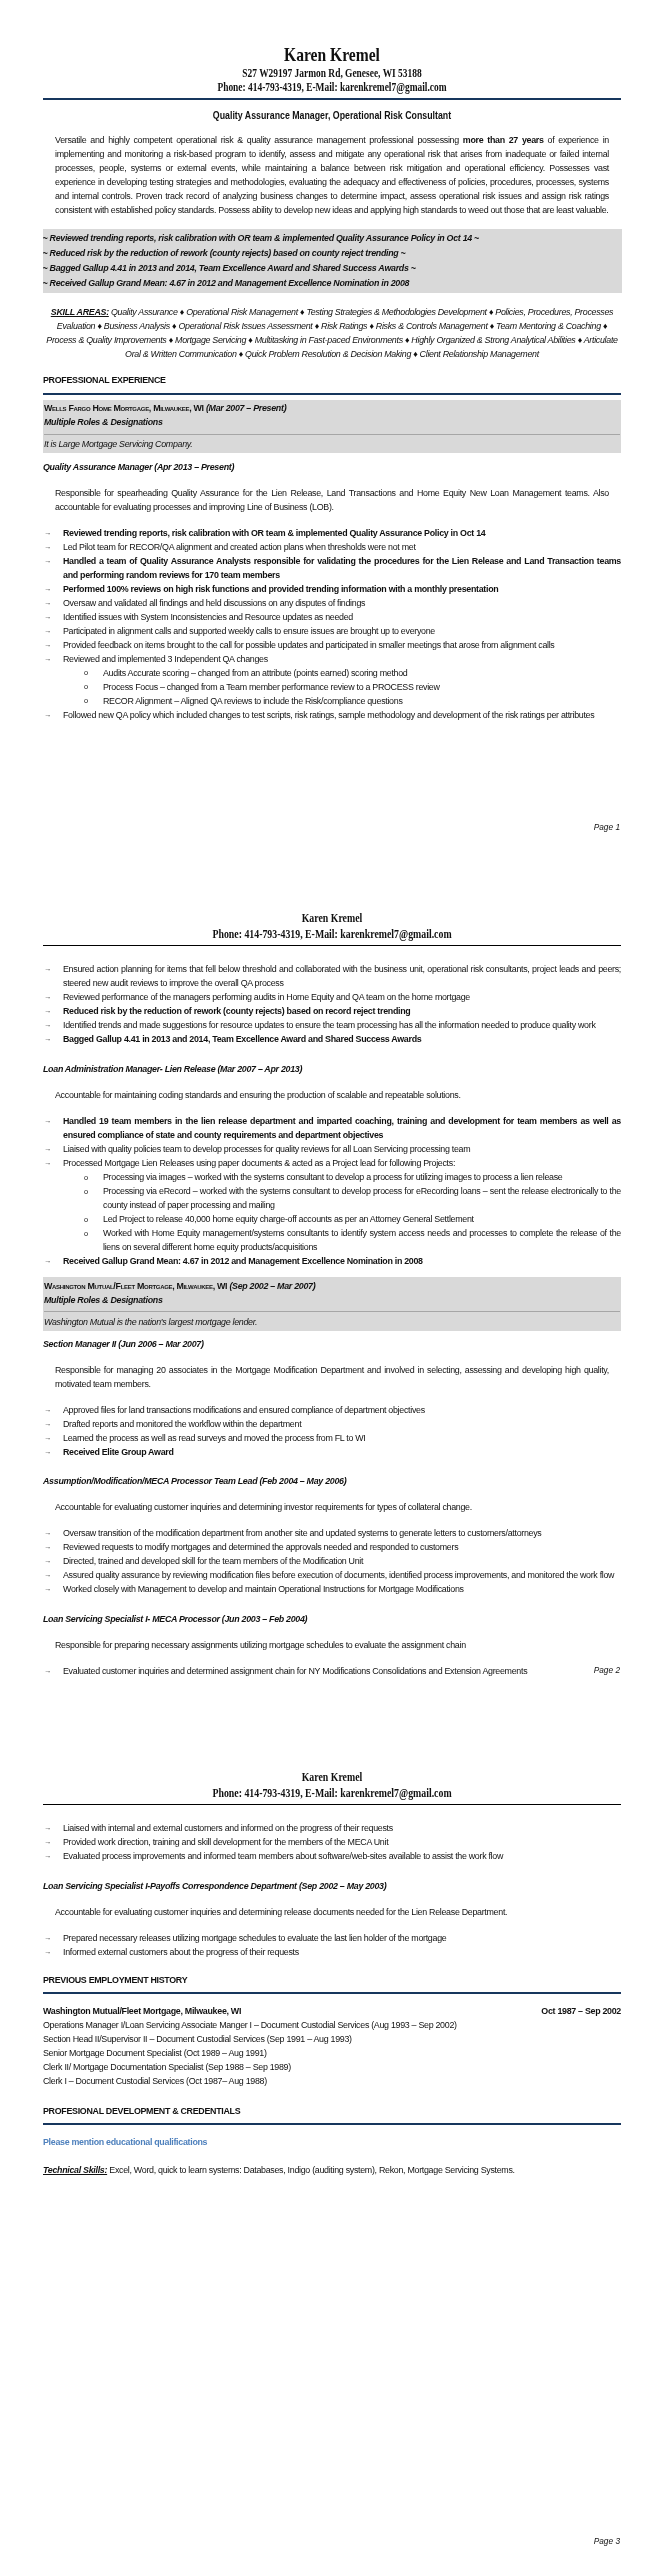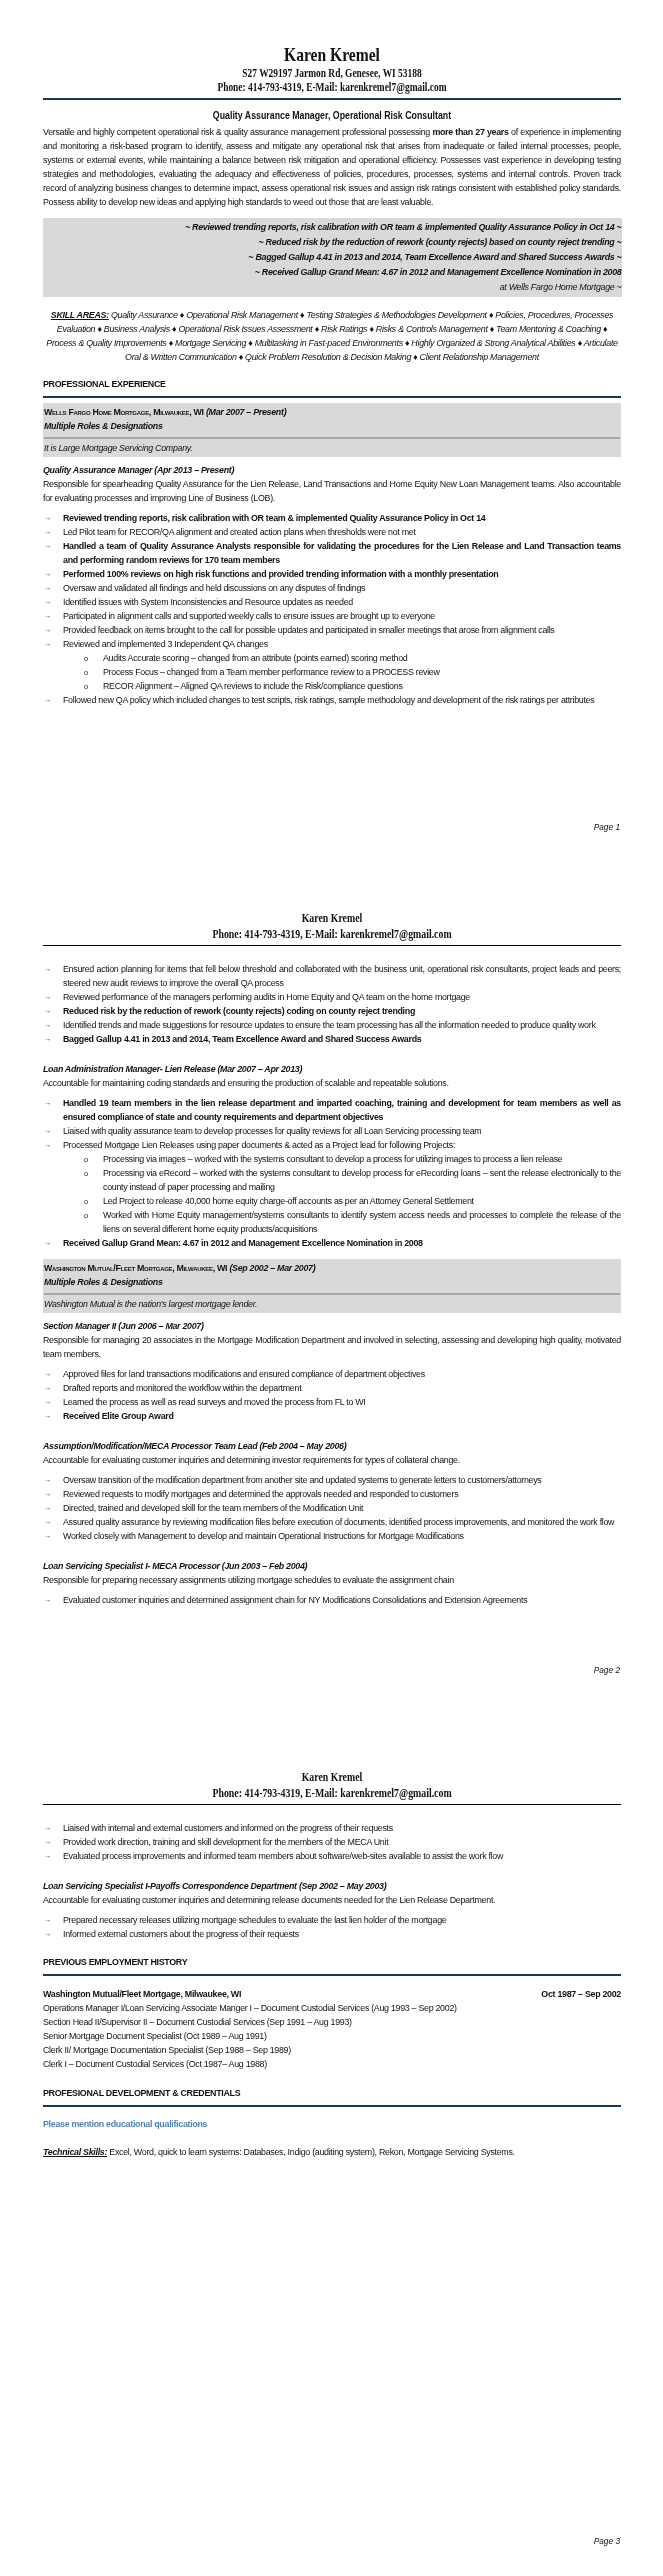--- a/index.html
+++ b/index.html
@@ -9,22 +9,22 @@
   .page2 { height: 859px; padding-top: 52px; }
   .page3 { height: 858px; padding-top: 52px; }
   .name-big { text-align: center; font-family: "Liberation Serif", serif; font-weight: bold; font-size: 19px; line-height: 23px; transform: scaleX(0.82); }
   .addr { text-align: center; font-family: "Liberation Serif", serif; font-weight: bold; font-size: 11.5px; line-height: 14px; transform: scaleX(0.82); }
   .name-small { text-align: center; font-family: "Liberation Serif", serif; font-weight: bold; font-size: 12px; line-height: 15.6px; transform: scaleX(0.82); }
   .rule-thick { height: 2.1px; background: #17365d; margin: 3.6px 0 0 0; }
   .rule-thin { height: 1px; background: #000; margin: 2.6px 0 0 0; }
   .title { text-align: center; font-weight: bold; font-size: 10px; margin: 10.4px 0 4.2px; transform: scaleX(0.88); }
   p, li, .line { font-size: 8.9px; line-height: 14px; }
   .cond { letter-spacing: -0.3px; }
-  p.just { text-align: justify; margin: 0; }
-  .highlights { background: #d9d9d9; margin: 8.3px -0.5px 0; padding: 2.1px 0 2.1px; text-align: right; }
+  p.just { text-align: justify; margin: 12px; }
+  .highlights { background: #d9d9d9; margin: 8.3px -0.5px 0; padding: 2.1px 0 2.1px; text-align: left; }
   .highlights .hl { font-weight: bold; font-style: italic; font-size: 8.9px; line-height: 15px; letter-spacing: -0.3px; }
   .highlights .hl-tail { font-style: italic; font-size: 8.9px; line-height: 15px; letter-spacing: -0.3px; }
   .skills { margin-top: 11.5px; text-align: center; font-style: italic; font-size: 8.9px; line-height: 14px; letter-spacing: -0.3px; }
   .skills .lbl { font-weight: bold; text-decoration: underline; }
   .section-h { text-align: left; font-weight: bold; font-size: 8.9px; margin-top: 14.6px; line-height: 11.5px; letter-spacing: -0.3px; }
   .section-rule { height: 2.1px; background: #17365d; margin-top: 5.7px; }
   .company-box { background: #d9d9d9; margin-top: 5.2px; padding: 1.6px 1px 2.1px; }
   .company-name { font-weight: bold; font-size: 8.9px; line-height: 14px; font-variant: small-caps; letter-spacing: -0.3px; }
   .company-name .dates { font-style: italic; font-variant: normal; }
   .company-sub { font-weight: bold; font-style: italic; font-size: 8.9px; line-height: 14px; letter-spacing: -0.3px; }
@@ -62,21 +62,20 @@
 
   <div class="title">Quality Assurance Manager, Operational Risk Consultant</div>
 
   <p class="just cond"><span>Versatile and highly competent operational risk &amp; quality assurance management professional possessing </span><b>more than 27 years</b><span> of experience in implementing and monitoring a risk-based program to identify, assess and mitigate any operational risk that arises from inadequate or failed internal processes, people, systems or external events, while maintaining a balance between risk mitigation and operational efficiency. Possesses vast experience in developing testing strategies and methodologies, evaluating the adequacy and effectiveness of policies, procedures, processes, systems and internal controls. Proven track record of analyzing business changes to determine impact, assess operational risk issues and assign risk ratings consistent with established policy standards. Possess ability to develop new ideas and applying high standards to weed out those that are least valuable.</span></p>
 
   <div class="highlights">
     <div class="hl">~ Reviewed trending reports, risk calibration with OR team &amp; implemented Quality Assurance Policy in Oct 14 ~</div>
     <div class="hl">~ Reduced risk by the reduction of rework (county rejects) based on county reject trending ~</div>
     <div class="hl">~ Bagged Gallup 4.41 in 2013 and 2014, Team Excellence Award and Shared Success Awards ~</div>
     <div class="hl">~ Received Gallup Grand Mean: 4.67 in 2012 and Management Excellence Nomination in 2008</div>
-    <div class="hl-tail">at Wells Fargo Home Mortgage ~</div>
   </div>
 
   <div class="skills"><span class="lbl">SKILL AREAS:</span><span> Quality Assurance ♦ Operational Risk Management ♦ Testing Strategies &amp; Methodologies Development ♦ Policies, Procedures, Processes Evaluation ♦ Business Analysis ♦ Operational Risk Issues Assessment ♦ Risk Ratings ♦ Risks &amp; Controls Management ♦ Team Mentoring &amp; Coaching ♦ Process &amp; Quality Improvements ♦ Mortgage Servicing ♦ Multitasking in Fast-paced Environments ♦ Highly Organized &amp; Strong Analytical Abilities ♦ Articulate Oral &amp; Written Communication ♦ Quick Problem Resolution &amp; Decision Making ♦ Client Relationship Management</span></div>
 
   <div class="section-h">PROFESSIONAL EXPERIENCE</div>
   <div class="section-rule"></div>
 
   <div class="company-box">
     <div class="company-name"><span>Wells Fargo Home Mortgage, Milwaukee, WI</span> <span class="dates">(Mar 2007 – Present)</span></div>
     <div class="company-sub">Multiple Roles &amp; Designations</div>
@@ -107,30 +106,30 @@
 </div>
 
 <div class="page page2">
   <div class="name-small">Karen Kremel</div>
   <div class="name-small">Phone: 414-793-4319, E-Mail: karenkremel7@gmail.com</div>
   <div class="rule-thin"></div>
 
   <ul class="arrows" style="margin-top:16.7px">
       <li><span class="arrow">→</span><span>Ensured action planning for items that fell below threshold and collaborated with the business unit, operational risk consultants, project leads and peers; steered new audit reviews to improve the overall QA process</span></li>
       <li><span class="arrow">→</span><span>Reviewed performance of the managers performing audits in Home Equity and QA team on the home mortgage</span></li>
-      <li class="bold"><span class="arrow">→</span><span>Reduced risk by the reduction of rework (county rejects) coding on  county reject trending</span></li>
+      <li class="bold"><span class="arrow">→</span><span>Reduced risk by the reduction of rework (county rejects) based on  record reject trending</span></li>
       <li><span class="arrow">→</span><span>Identified trends and made suggestions for resource updates to ensure the team processing has all the information needed to produce quality work</span></li>
       <li class="bold"><span class="arrow">→</span><span>Bagged Gallup 4.41 in 2013 and 2014, Team Excellence Award and Shared Success Awards</span></li>
     </ul>
 
   <div class="role role-gap">Loan Administration Manager- Lien Release (Mar 2007 – Apr 2013)</div>
   <p class="just cond role-desc">Accountable for maintaining coding standards and ensuring the production of scalable and repeatable solutions.</p>
   <ul class="arrows">
       <li class="bold"><span class="arrow">→</span><span>Handled 19 team members in the lien release department and imparted coaching, training and development for team members as well as ensured compliance of state and county requirements and department objectives</span></li>
-      <li><span class="arrow">→</span><span>Liaised with quality assurance team to develop processes for quality reviews for all Loan Servicing processing team</span></li>
+      <li><span class="arrow">→</span><span>Liaised with quality policies team to develop processes for quality reviews for all Loan Servicing processing team</span></li>
       <li><span class="arrow">→</span><span>Processed Mortgage Lien Releases using paper documents &amp; acted as a Project lead for following Projects:</span><ul class="sub">
           <li><span class="circ">o</span><span>Processing via images – worked with the systems consultant to develop a process for utilizing images to process a lien release</span></li>
           <li><span class="circ">o</span><span>Processing via eRecord – worked with the systems consultant to develop process for eRecording loans – sent the release electronically to the county instead of paper processing and mailing</span></li>
           <li><span class="circ">o</span><span>Led Project to release 40,000 home equity charge-off accounts as per an Attorney General Settlement</span></li>
           <li><span class="circ">o</span><span>Worked with Home Equity management/systems consultants to identify system access needs and processes to complete the release of the liens on several different home equity products/acquisitions</span></li>
         </ul></li>
       <li class="bold"><span class="arrow">→</span><span>Received Gallup Grand Mean: 4.67 in 2012 and Management Excellence Nomination in 2008</span></li>
     </ul>
 
   <div class="company-box" style="margin-top:9px">

